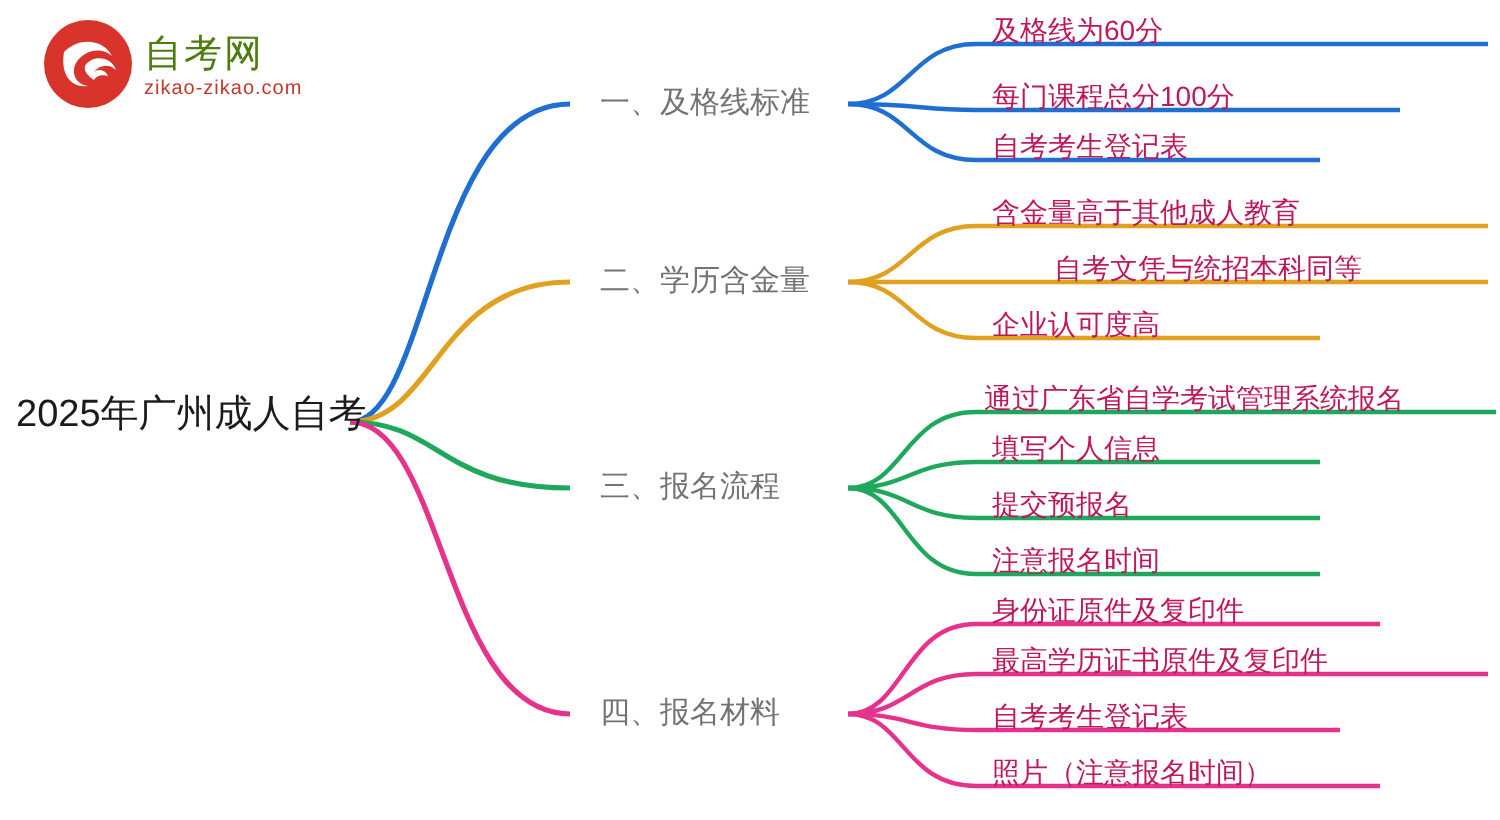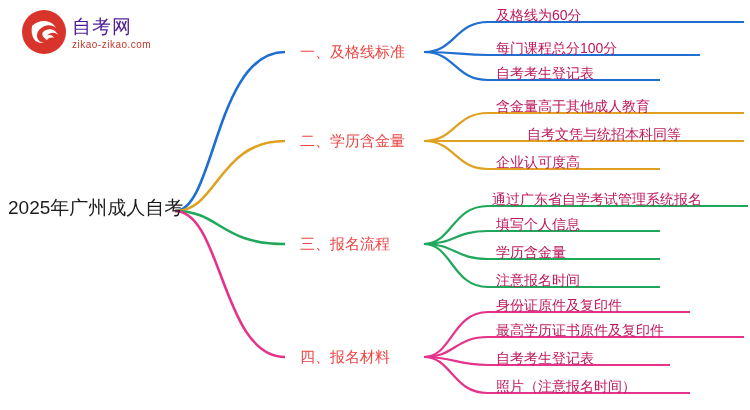--- a/index.html
+++ b/index.html
@@ -31,21 +31,21 @@
     color: #222222;
     white-space: nowrap;
     line-height: 1;
   }
   .root-label {
     font-size: 19px;
     color: #1b1b1b;
   }
   .branch-label {
     font-size: 15px;
-    color: #ef4444;
+    color: #737373;
   }
   .leaf-label {
     font-size: 14px;
     color: #be185d;
   }
   
   .logo-wrap {
     position: absolute;
     left: 22px;
     top: 8px;
@@ -66,21 +66,21 @@
     left: 0;
     top: 2px;
     width: 44px;
     height: 44px;
   }
   .logo-text {
     position: absolute;
     left: 50px;
     top: 6px;
     font-size: 19px;
-    color: #4c1d95;
+    color: #4d7c0f;
     font-family: "Liberation Sans", sans-serif;
     letter-spacing: 1px;
   }
   .logo-sub {
     position: absolute;
     left: 50px;
     top: 31px;
     font-size: 10px;
     color: #c0392b;
     font-family: "Liberation Sans", sans-serif;
@@ -157,21 +157,21 @@
   <div class="node-label leaf-label" style="left:496px; top:66px;">自考考生登记表</div>
 
   <div class="node-label branch-label" style="left:300px; top:133px;">二、学历含金量</div>
   <div class="node-label leaf-label" style="left:496px; top:99px;">含金量高于其他成人教育</div>
   <div class="node-label leaf-label" style="left:496px; top:127px;margin-left:31px;">自考文凭与统招本科同等</div>
   <div class="node-label leaf-label" style="left:496px; top:155px;">企业认可度高</div>
 
   <div class="node-label branch-label" style="left:300px; top:236px;">三、报名流程</div>
   <div class="node-label leaf-label" style="left:492px; top:192px;">通过广东省自学考试管理系统报名</div>
   <div class="node-label leaf-label" style="left:496px; top:217px;">填写个人信息</div>
-  <div class="node-label leaf-label" style="left:496px; top:245px;">学历含金量</div>
+  <div class="node-label leaf-label" style="left:496px; top:245px;">提交预报名</div>
   <div class="node-label leaf-label" style="left:496px; top:273px;">注意报名时间</div>
 
   <div class="node-label branch-label" style="left:300px; top:349px;">四、报名材料</div>
   <div class="node-label leaf-label" style="left:496px; top:298px;">身份证原件及复印件</div>
   <div class="node-label leaf-label" style="left:496px; top:323px;">最高学历证书原件及复印件</div>
   <div class="node-label leaf-label" style="left:496px; top:351px;">自考考生登记表</div>
   <div class="node-label leaf-label" style="left:496px; top:379px;">照片（注意报名时间）</div>
 
 </div>
 

